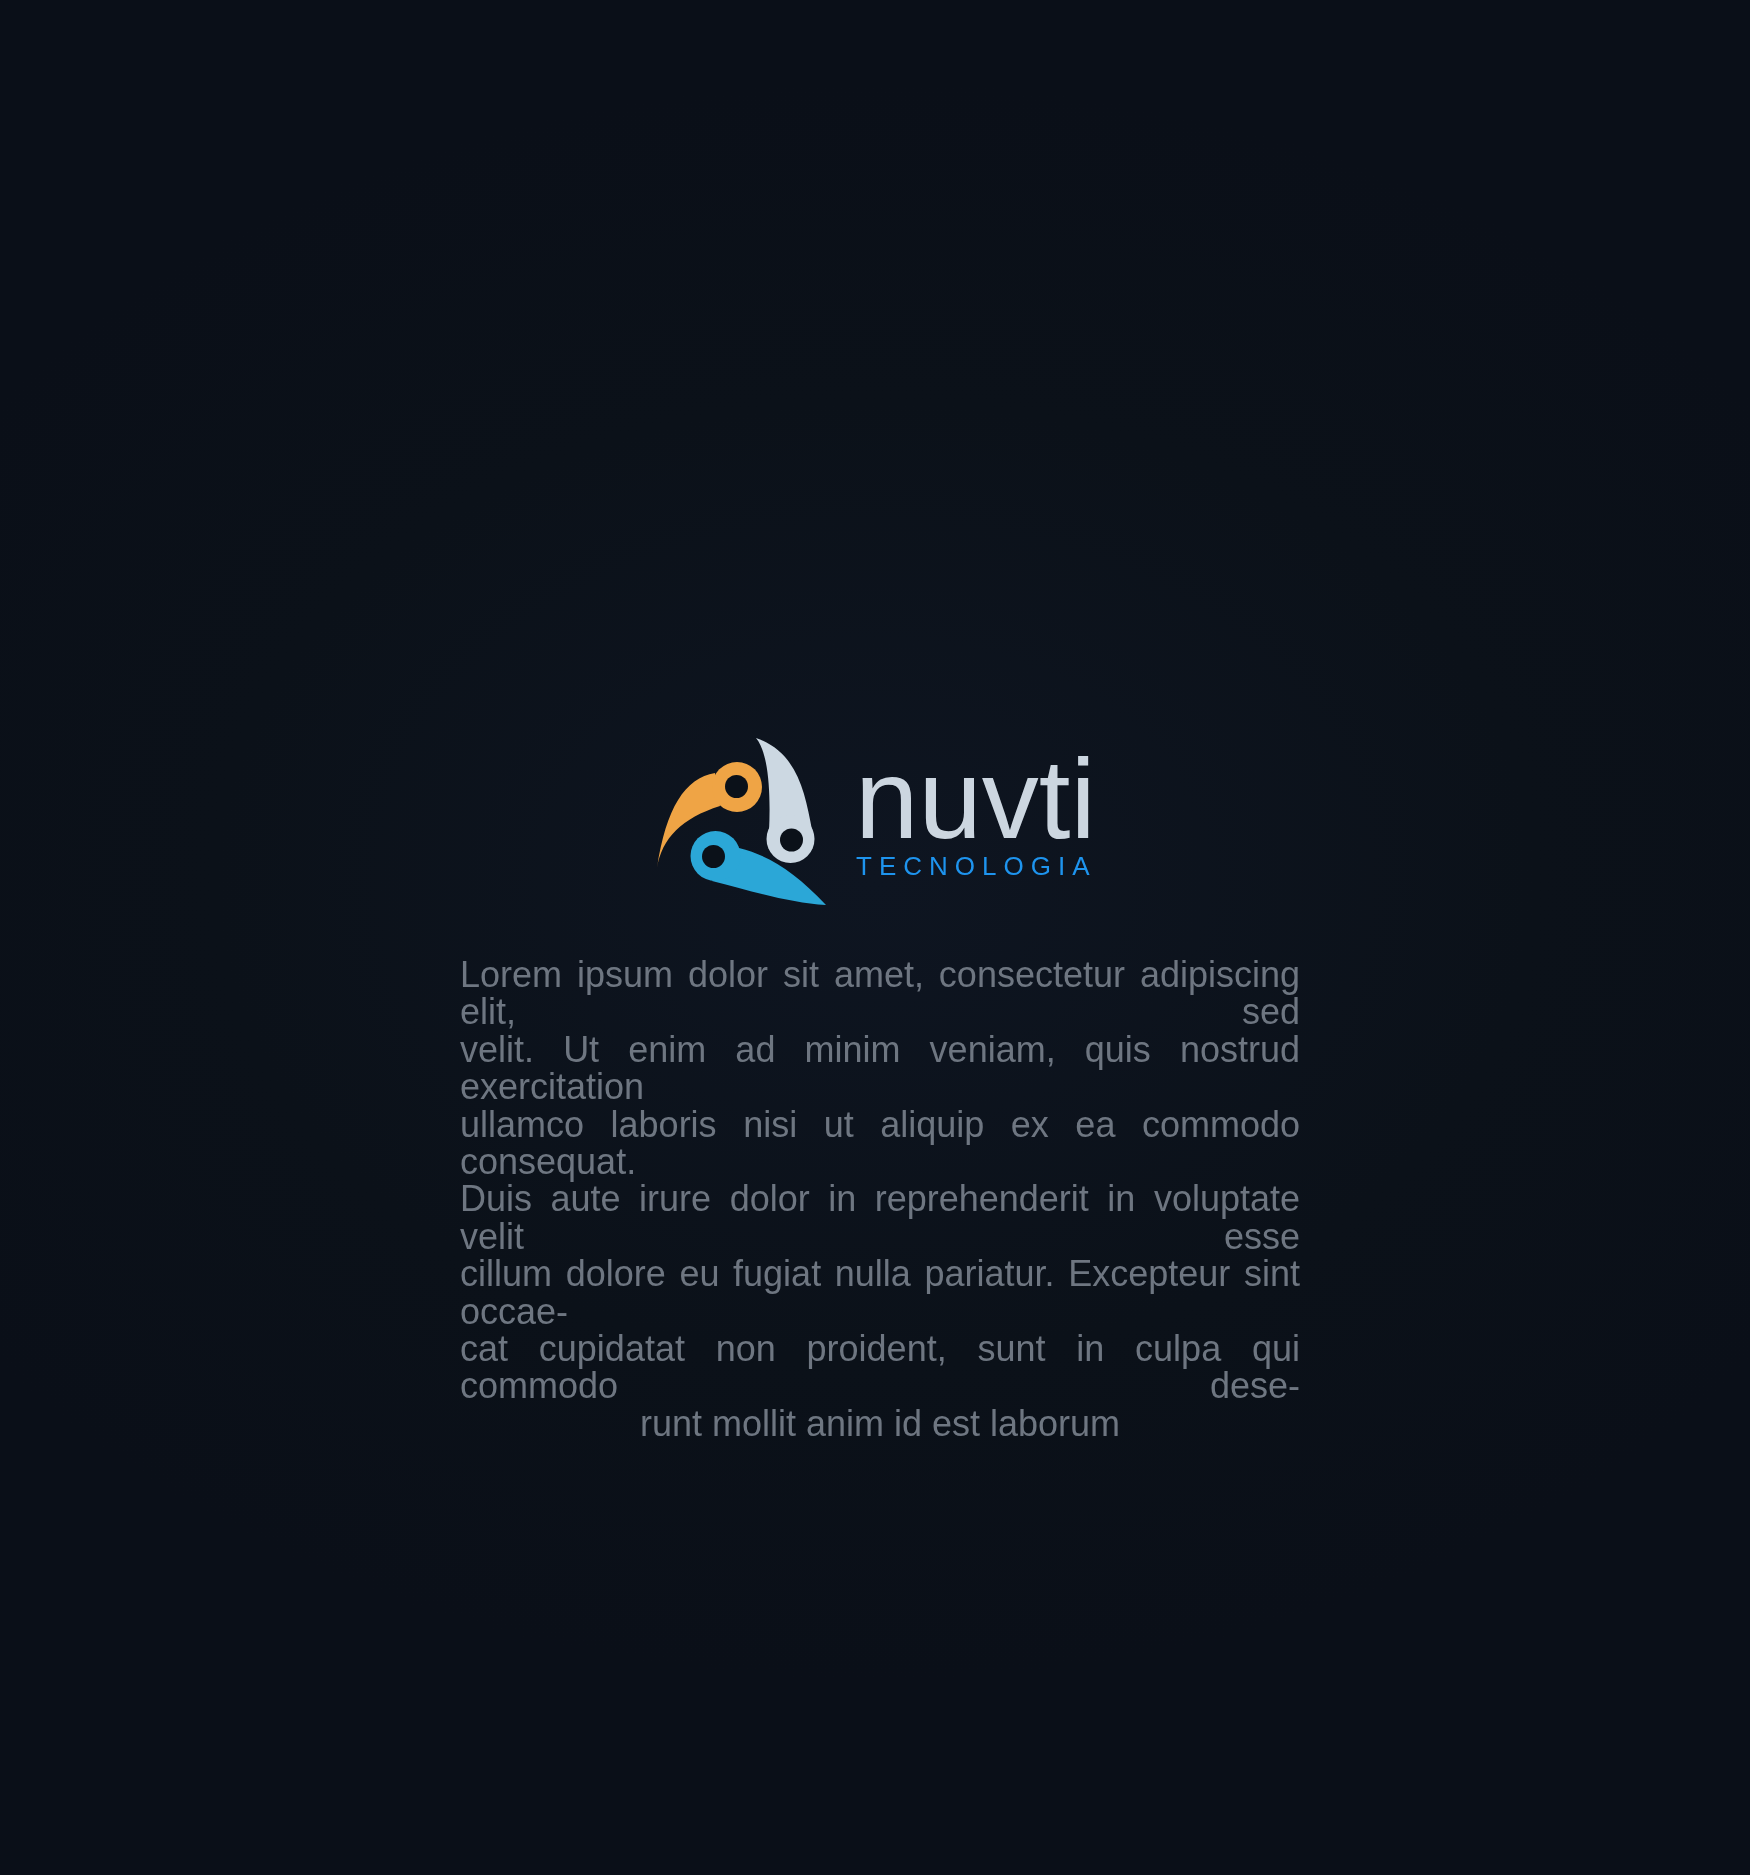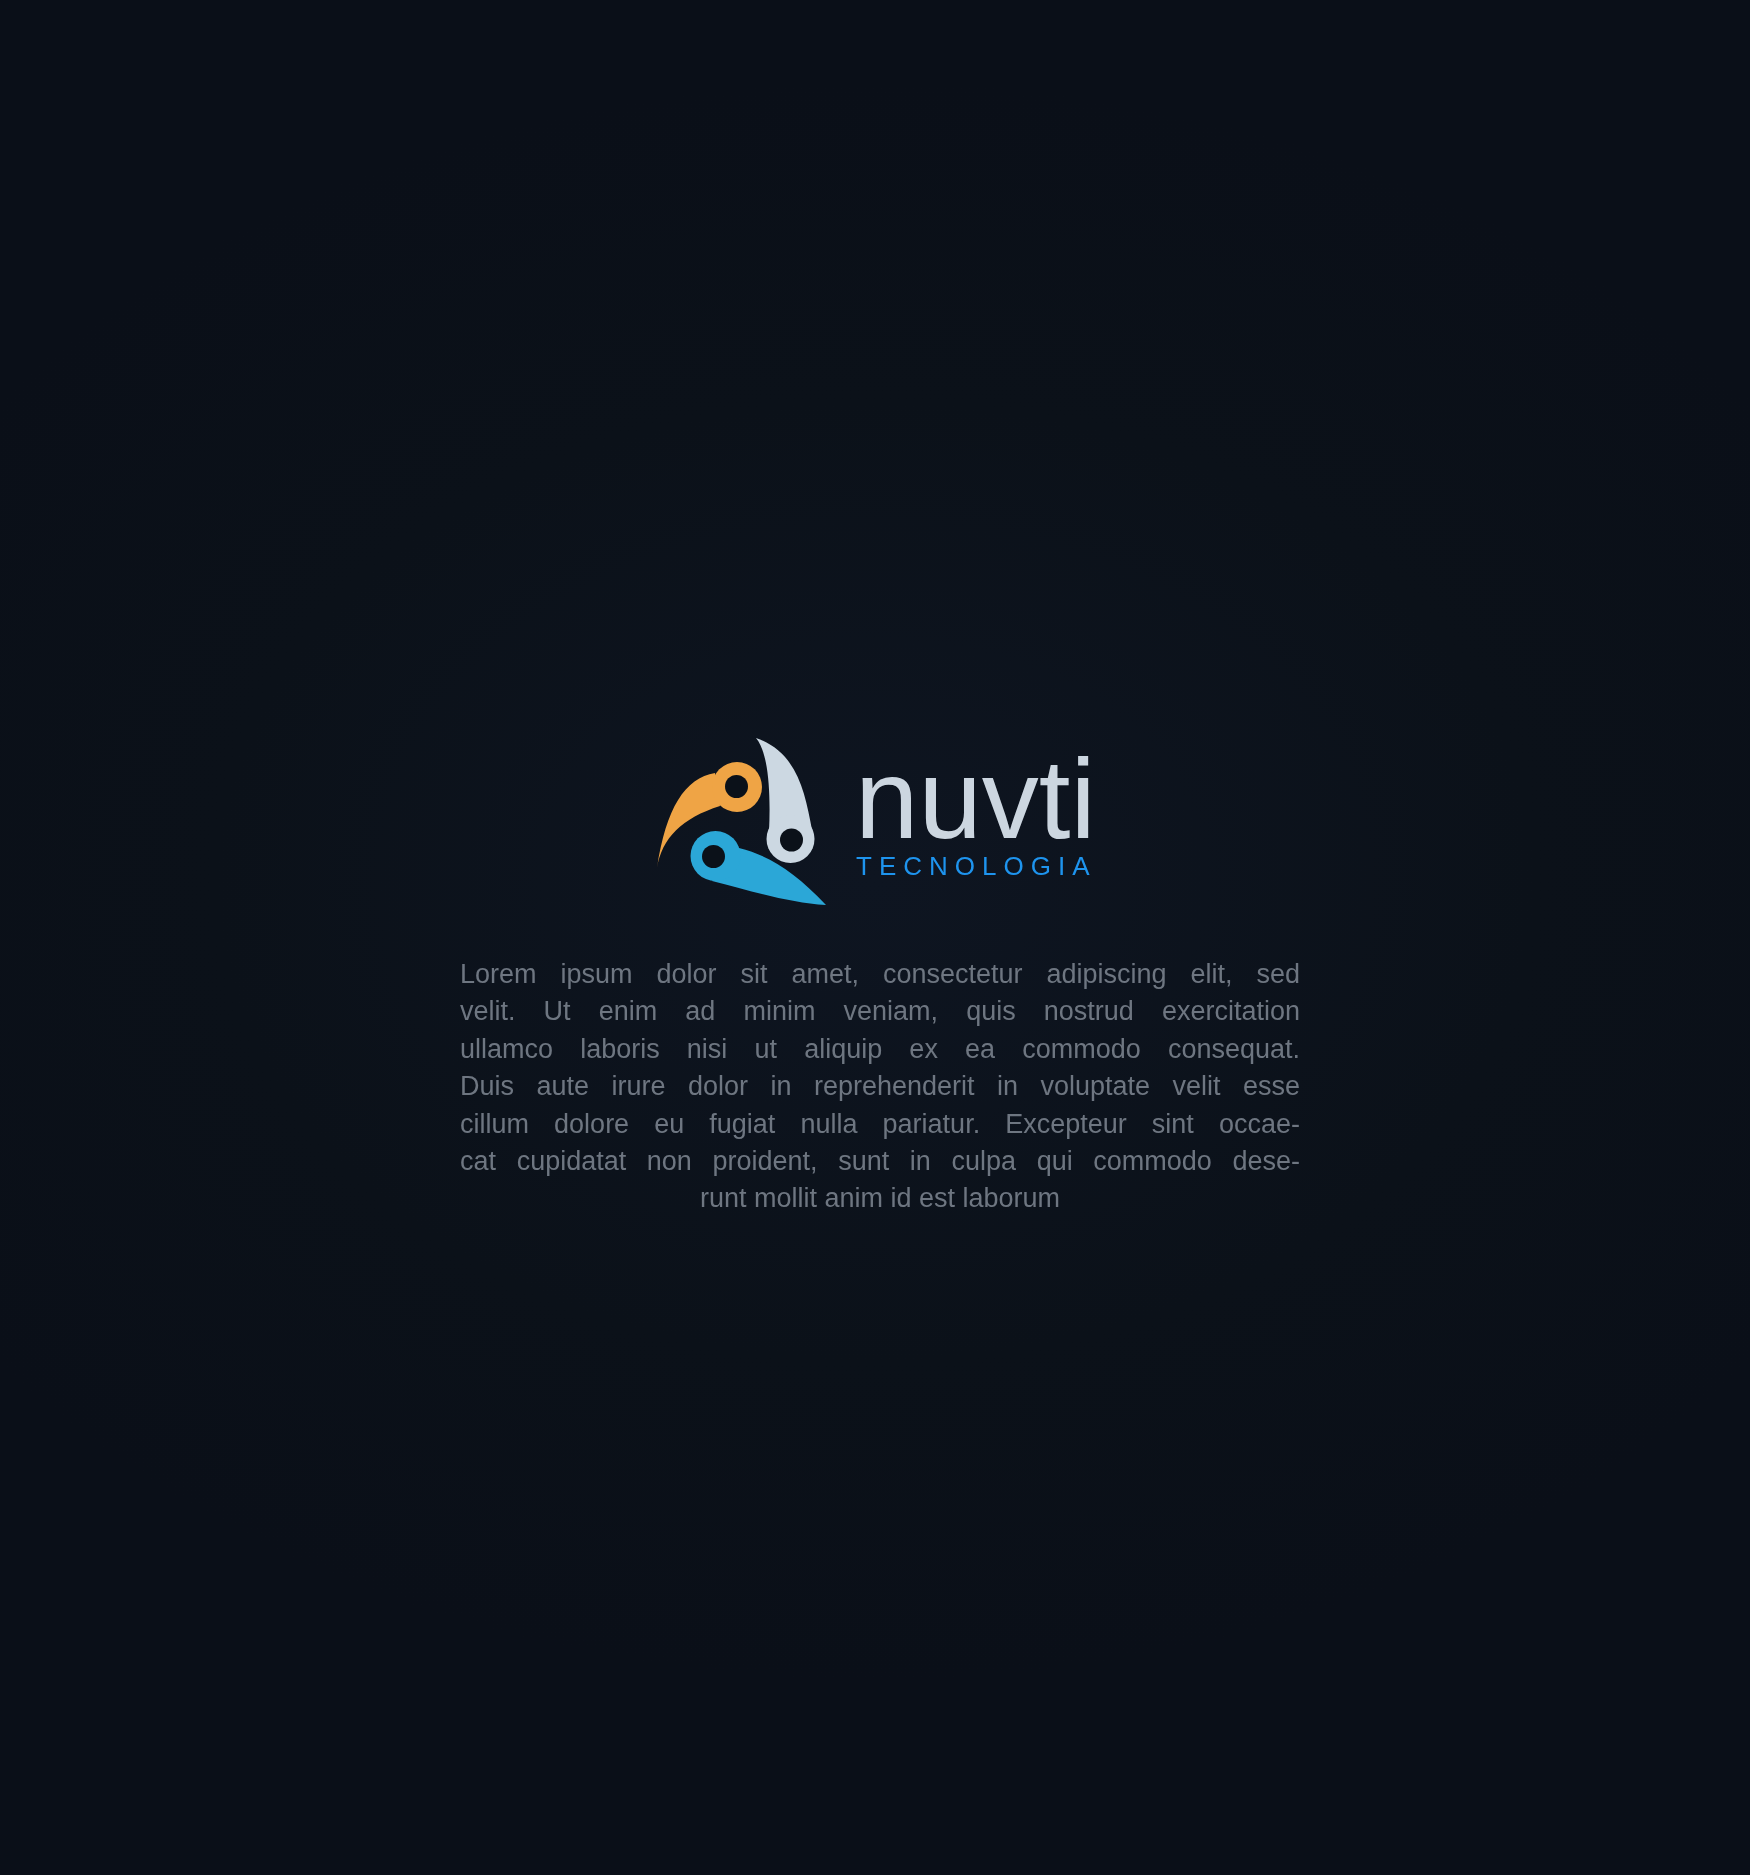--- a/index.html
+++ b/index.html
@@ -53,21 +53,21 @@
     letter-spacing: 7px;
     color: #1e94ee;
     white-space: nowrap;
   }
   .lorem {
     position: absolute;
     left: 460px;
     top: 956px;
     width: 840px;
     color: #6e7681;
-    font-size: 27px;
+    font-size: 36px;
     line-height: 37.4px;
     font-weight: 400;
   }
   .lorem .jline {
     text-align: justify;
     text-align-last: justify;
     white-space: normal;
   }
   .lorem .cline {
     text-align: left;

